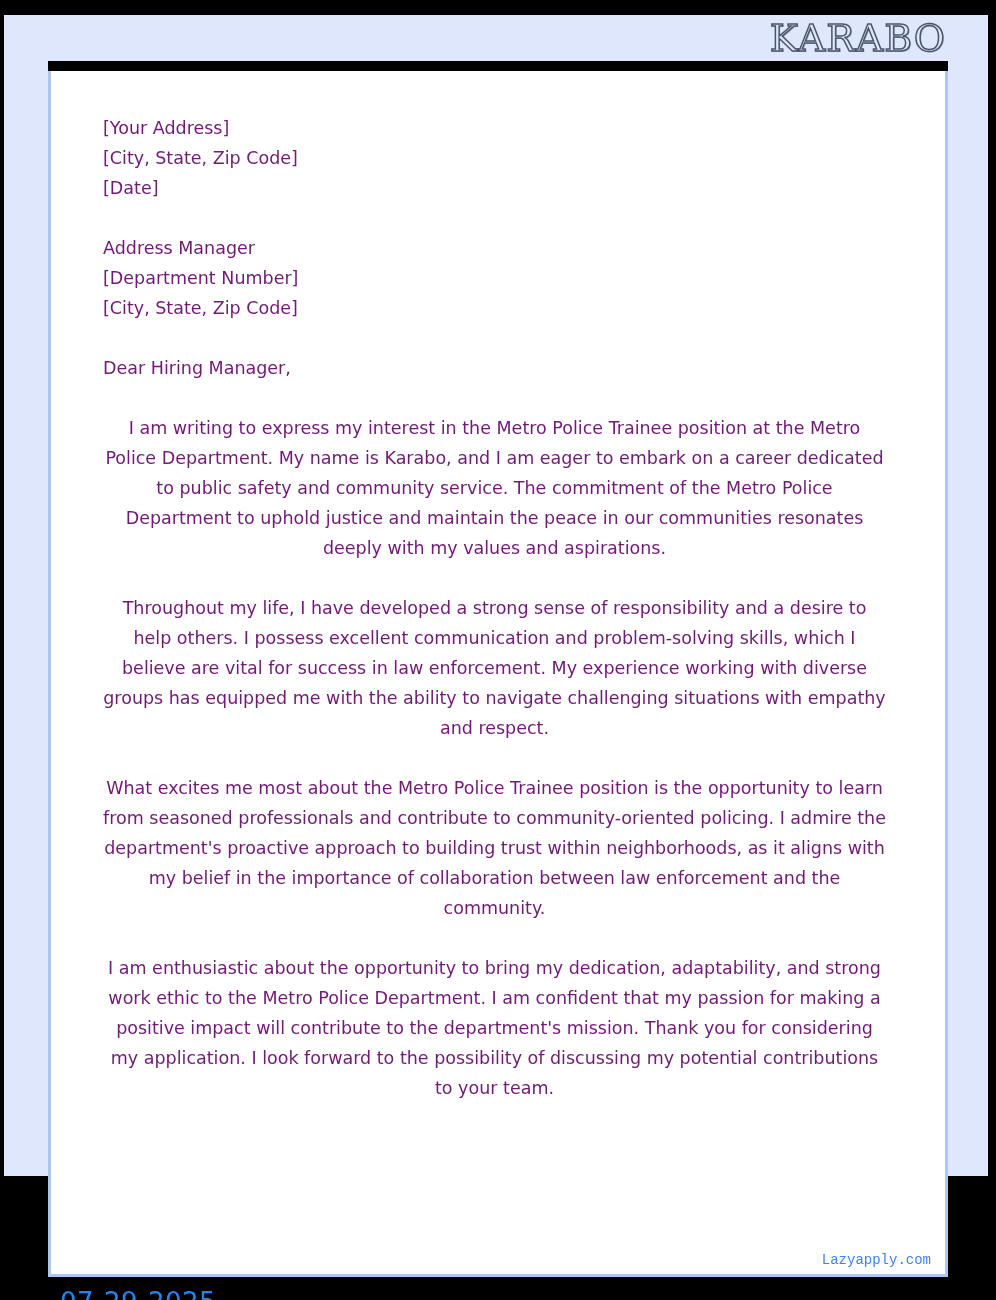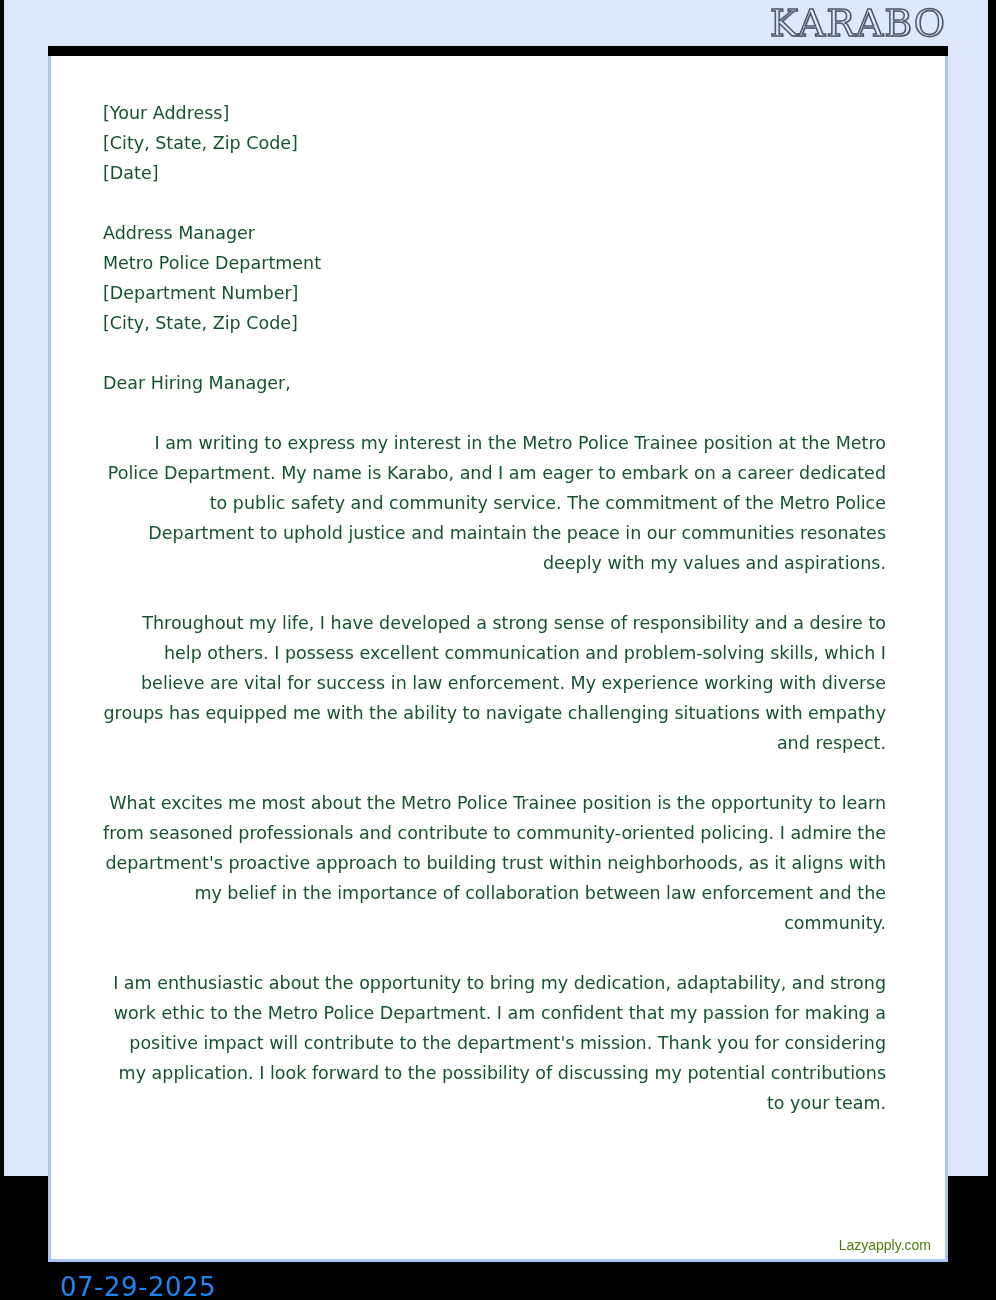--- a/index.html
+++ b/index.html
@@ -15,21 +15,21 @@
     font-family: "DejaVu Sans", sans-serif;
   }
 
   
   #doc-frame {
     position: relative;
     width: 996px;
     height: 1188px;
     box-sizing: border-box;
     background: #000000;
-    padding: 0 8px 12px 4px;
+    padding: 15px 8px 12px 4px;
   }
 
   
   #page-canvas {
     position: relative;
     width: 100%;
     height: 100%;
     background: #dee7fb;
     box-sizing: border-box;
   }
@@ -88,55 +88,55 @@
   }
 
   #letter-body {
     position: absolute;
     left: 52px;
     top: 42px;
     width: 800px;
     font-family: "DejaVu Sans", sans-serif;
     font-size: 17.5px;
     line-height: 30px;
-    color: #14532d;
+    color: #701a75;
   }
 
   .addr-block {
     margin: 0 0 30px 0;
   }
   .addr-line {
     display: block;
     white-space: pre;
   }
 
   .salutation {
     margin: 12px 0 30px 0;
   }
 
   .para {
     margin: 0 17px 30px 0;
-    text-align: right;
+    text-align: center;
   }
 
   .closing {
     margin: 0;
   }
   .closing-line {
     display: block;
   }
 
   
   #footer-mark {
     position: absolute;
     right: 14px;
     bottom: 6px;
-    font-family: Liberation Sans, sans-serif;
+    font-family: Liberation Mono, monospace;
     font-size: 14px;
-    color: #4d7c0f;
+    color: #3b82f6;
     white-space: nowrap;
   }
 
   
   #print-date {
     position: absolute;
     left: 56px;
     top: 1272px;
     font-family: "DejaVu Sans", sans-serif;
     font-size: 26px;
@@ -161,21 +161,20 @@
       <div id="letter-body">
 
         <div class="addr-block">
           <span class="addr-line">[Your Address]</span>
           <span class="addr-line">[City, State, Zip Code]</span>
           <span class="addr-line">[Date]</span>
         </div>
 
         <div class="addr-block">
           <span class="addr-line">Address Manager</span>
-          <span class="addr-line">Metro Police Department</span>
           <span class="addr-line">[Department Number]</span>
           <span class="addr-line">[City, State, Zip Code]</span>
         </div>
 
         <p class="salutation">Dear Hiring Manager,</p>
 
         <p class="para">I am writing to express my interest in the Metro Police Trainee position at the Metro Police Department. My name is Karabo, and I am eager to embark on a career dedicated to public safety and community service. The commitment of the Metro Police Department to uphold justice and maintain the peace in our communities resonates deeply with my values and aspirations.</p>
         <p class="para">Throughout my life, I have developed a strong sense of responsibility and a desire to help others. I possess excellent communication and problem-solving skills, which I believe are vital for success in law enforcement. My experience working with diverse groups has equipped me with the ability to navigate challenging situations with empathy and respect.</p>
         <p class="para">What excites me most about the Metro Police Trainee position is the opportunity to learn from seasoned professionals and contribute to community-oriented policing. I admire the department's proactive approach to building trust within neighborhoods, as it aligns with my belief in the importance of collaboration between law enforcement and the community.</p>
         <p class="para">I am enthusiastic about the opportunity to bring my dedication, adaptability, and strong work ethic to the Metro Police Department. I am confident that my passion for making a positive impact will contribute to the department's mission. Thank you for considering my application. I look forward to the possibility of discussing my potential contributions to your team.</p>

